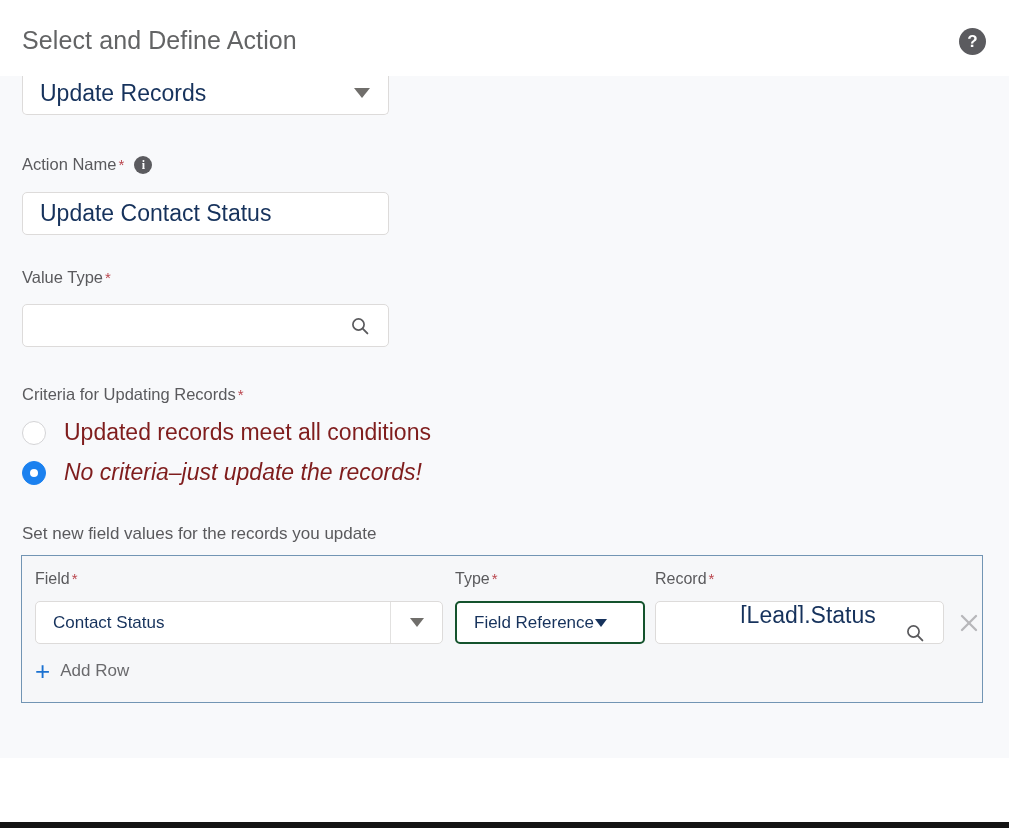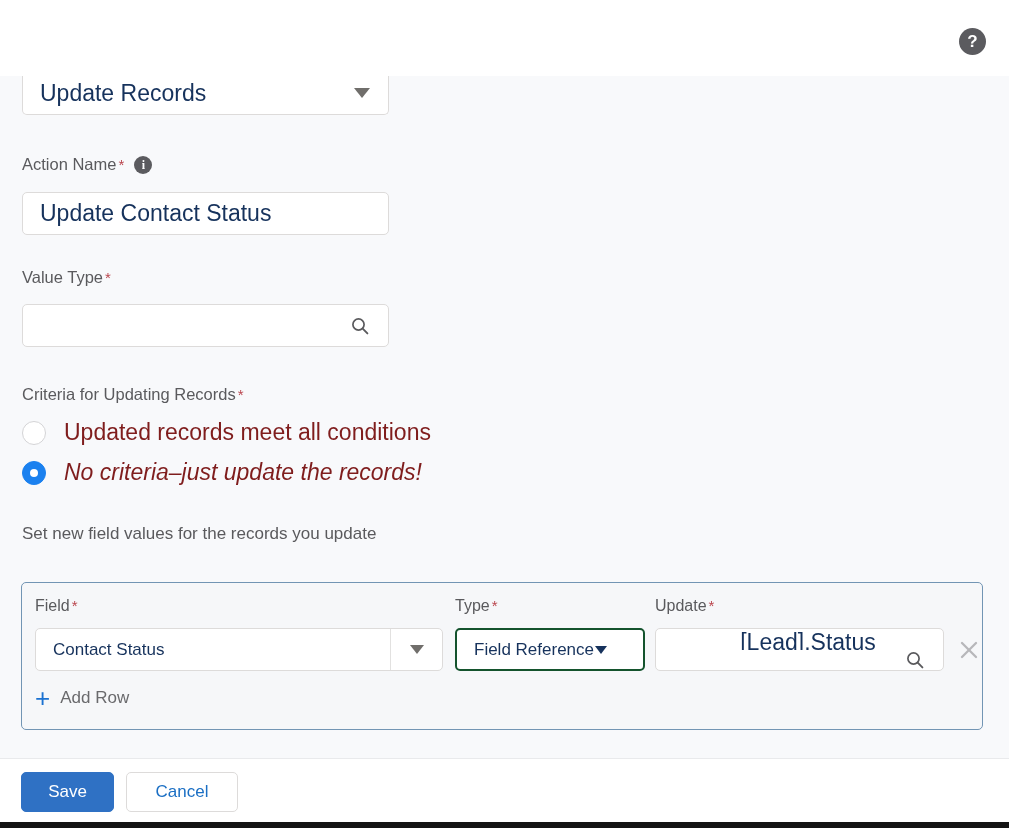--- a/index.html
+++ b/index.html
@@ -207,24 +207,23 @@
     color: #5a5a5d;
     white-space: nowrap;
   }
   .values-panel {
     position: absolute;
     left: 21px;
     top: 479px;
     width: 962px;
     height: 148px;
     border: 1px solid #7295b4;
-    border-radius: 5px;
+    border-radius: 0;
     background: #f6f7f9;
     box-sizing: border-box;
-    margin-top: 27px;
   }
   .col-label {
     position: absolute;
     font-size: 16px;
     color: #5a5a5d;
     white-space: nowrap;
   }
   .lbl-field  { left: 13px;  top: 14px; }
   .lbl-type   { left: 433px; top: 14px; }
   .lbl-value  { left: 633px; top: 14px; }
@@ -401,20 +400,21 @@
     height: 828px;
     background: #ffffff;
   }
 </style>
 </head>
 <body>
 
 <div class="screen">
 
   <div class="header">
+    <div class="page-title">Select and Define Action</div>
     <div class="help-icon">?</div>
   </div>
 
   <div class="body-area">
 
     <div class="input-box combo-top">
       <span class="input-text">Update Records</span>
       <span class="caret"></span>
     </div>
 
@@ -453,21 +453,21 @@
 
     <div class="values-panel">
 
       <div class="col-label lbl-field">
         <span>Field</span><span class="req">*</span>
       </div>
       <div class="col-label lbl-type">
         <span>Type</span><span class="req">*</span>
       </div>
       <div class="col-label lbl-value">
-        <span>Update</span><span class="req">*</span>
+        <span>Record</span><span class="req">*</span>
       </div>
 
       <div class="combo-field">
         <span class="combo-value">Contact Status</span>
         <span class="combo-btn">
           <span class="caret"></span>
         </span>
       </div>
 
       <div class="type-select">
@@ -489,21 +489,17 @@
       </svg>
 
       <div class="add-row">
         <span class="plus-glyph">+</span>
         <span class="add-row-label">Add Row</span>
       </div>
 
     </div>
   </div>
 
-  <div class="footer">
-    <div class="btn btn-save">Save</div>
-    <div class="btn btn-cancel">Cancel</div>
-  </div>
 
   <div class="bottom-strip"></div>
   <div class="right-margin"></div>
 
 </div>
 
 </body></html>

